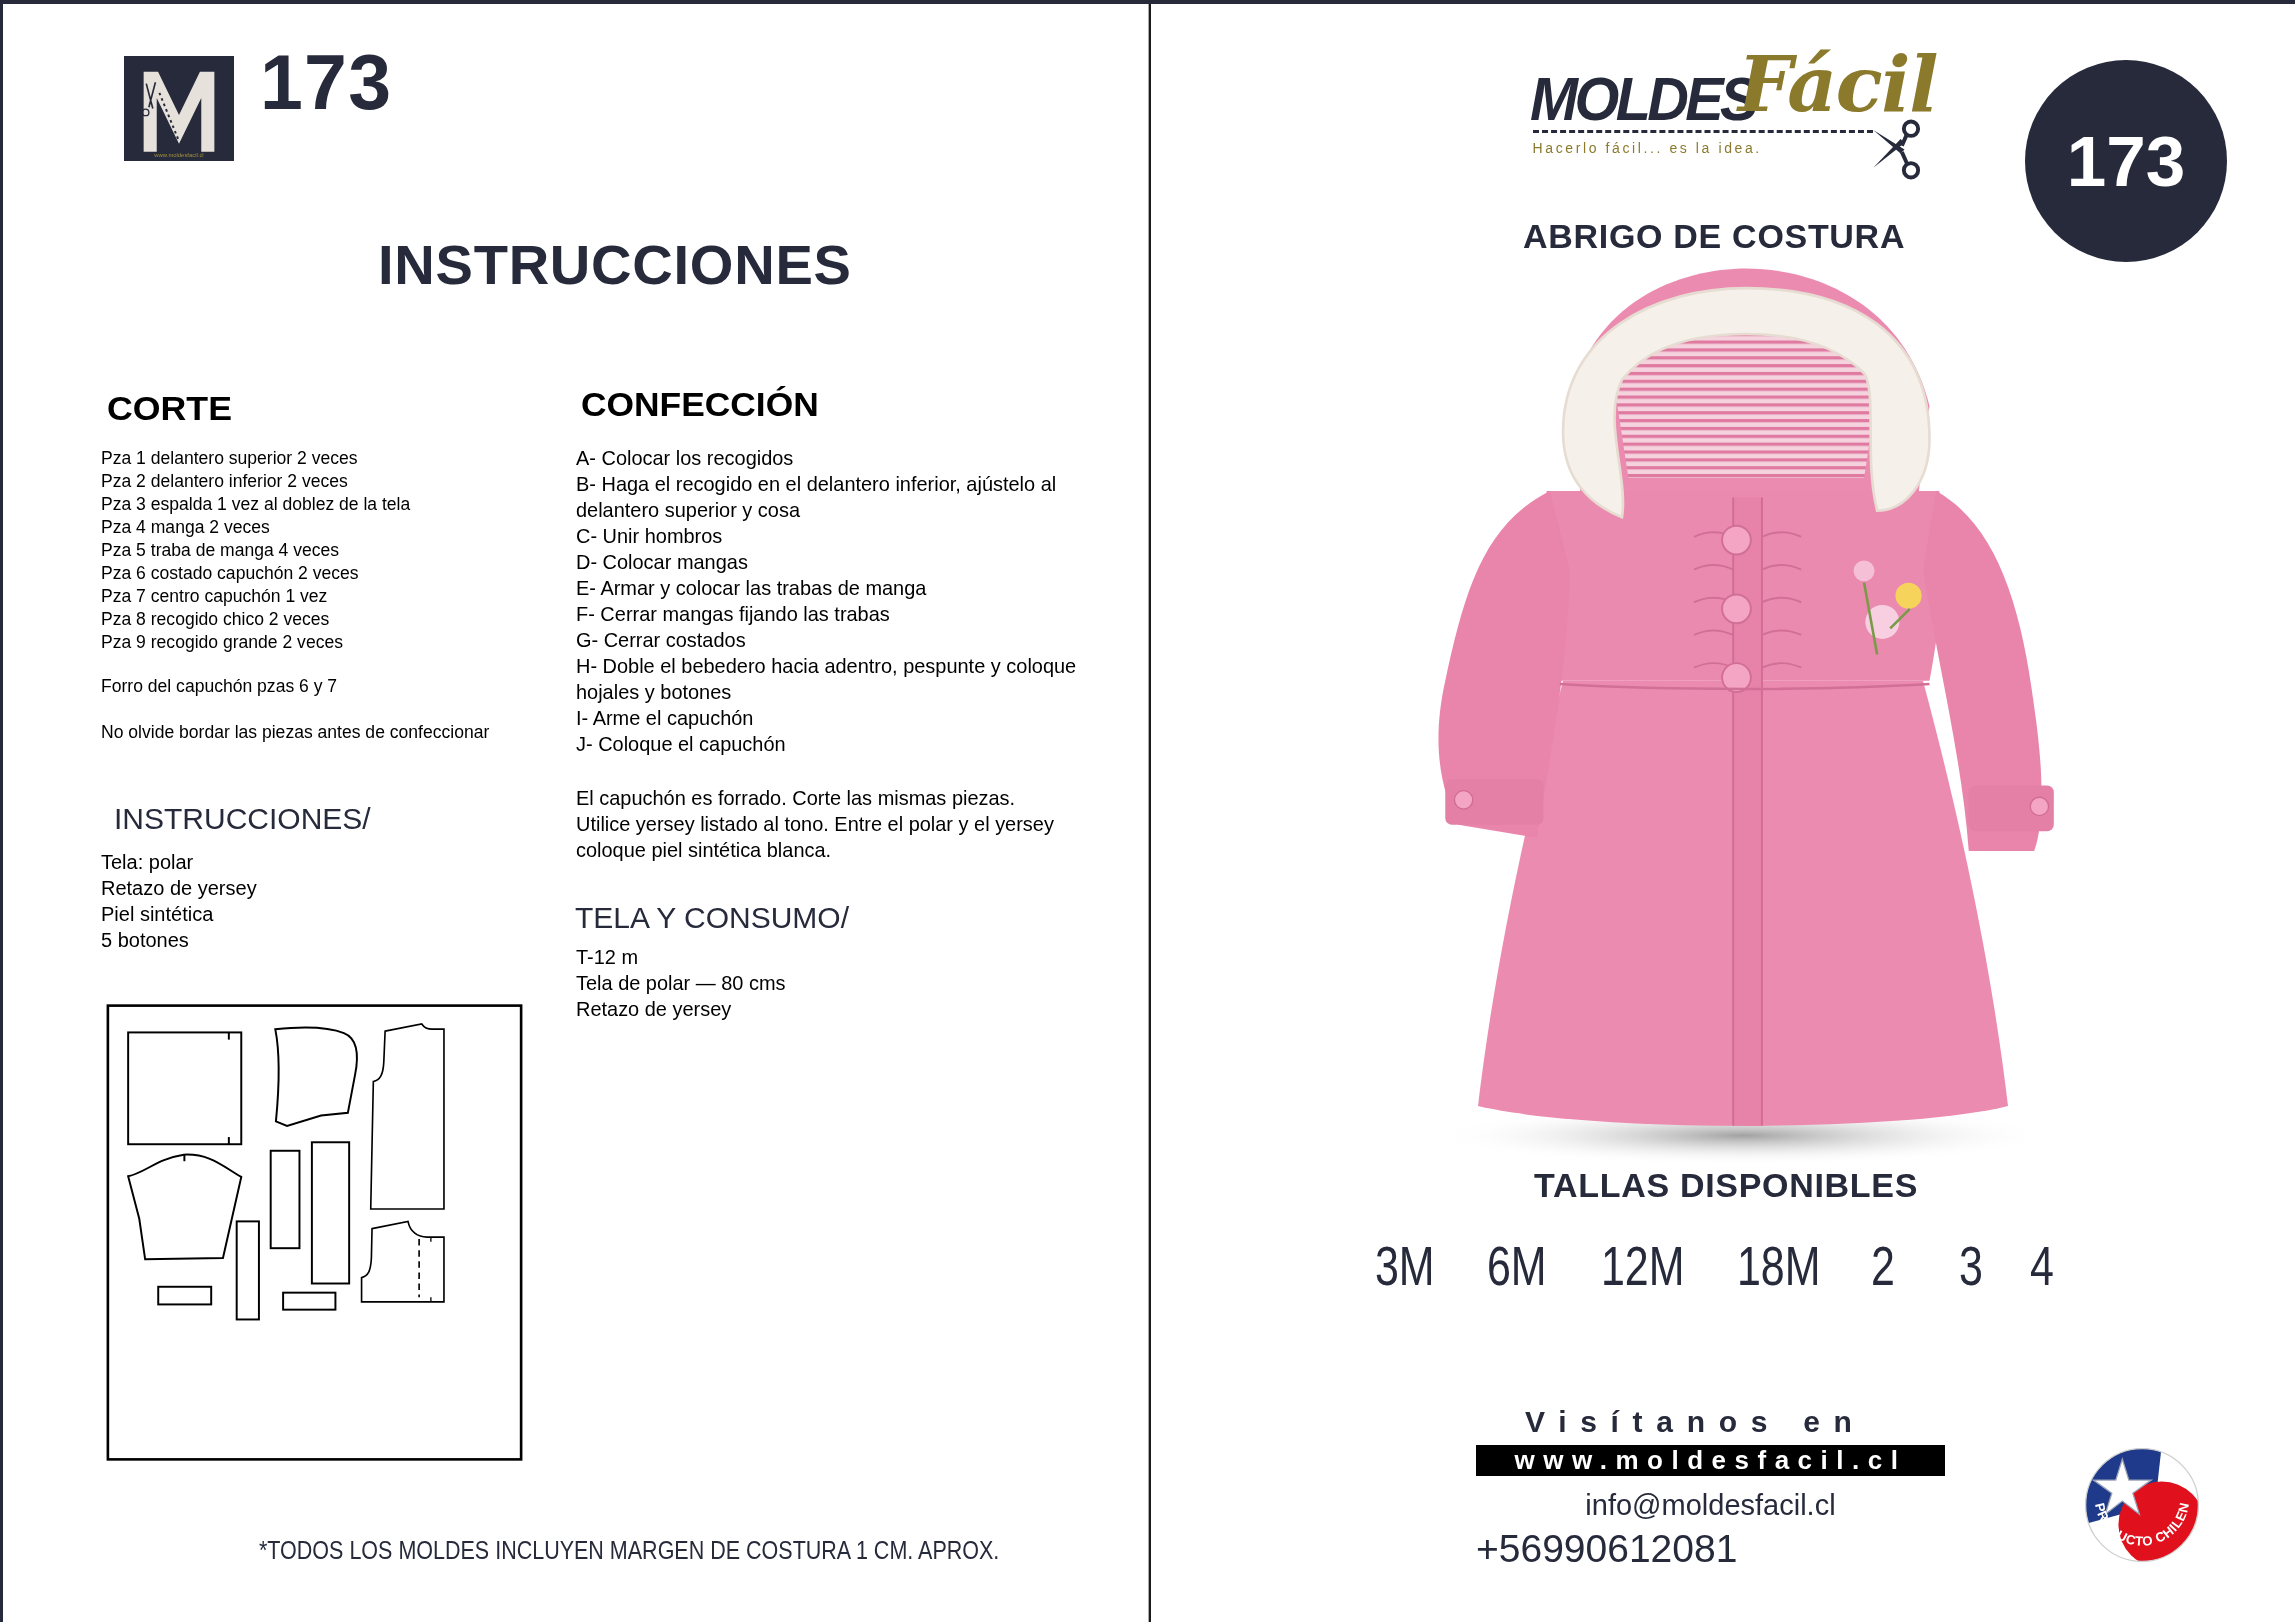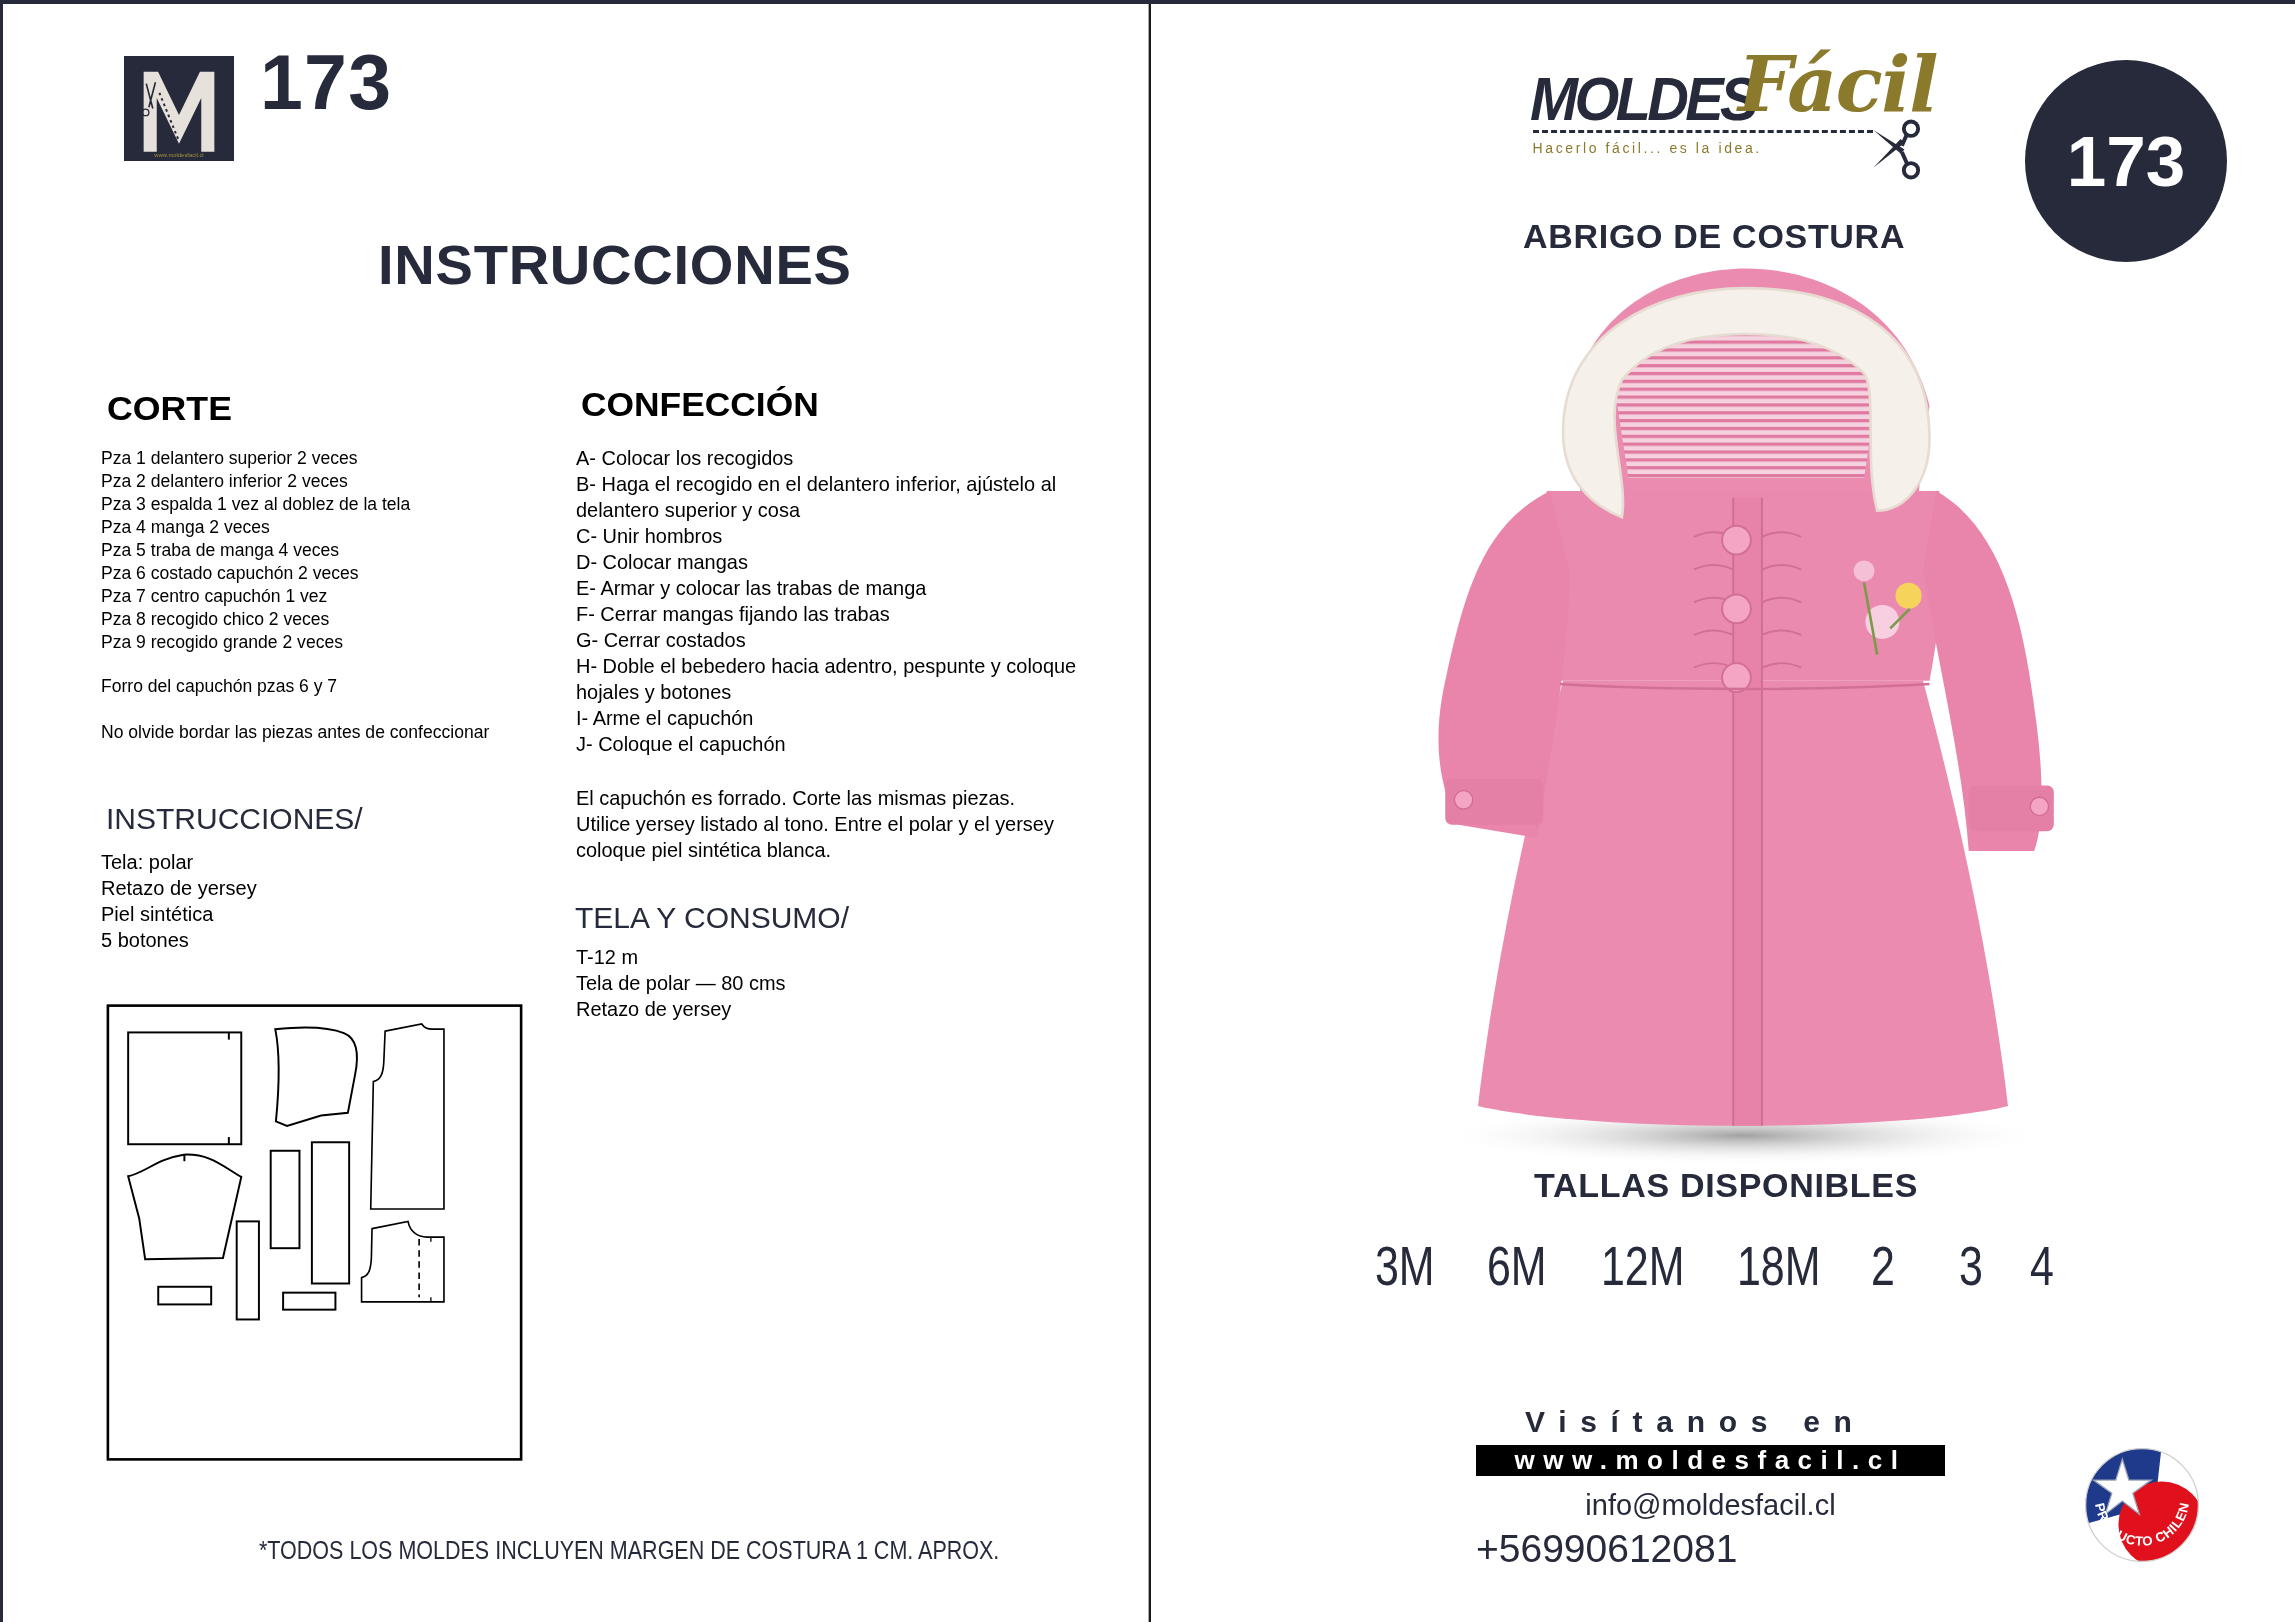--- a/index.html
+++ b/index.html
@@ -18,21 +18,21 @@
   .mlogo svg { display: block; }
   .page-num-left { left: 260px; top: 44px; font-size: 77px; font-weight: 700; line-height: 1; letter-spacing: 1.3px; }
   .title-instr { left: 378px; top: 238px; font-size: 55px; font-weight: 700; line-height: 1; letter-spacing: 0.7px; transform: scaleX(1.02); transform-origin: left; }
 
   .h-corte { left: 107px; top: 391px; font-size: 34px; font-weight: 700; line-height: 1; transform: scaleX(1.05); transform-origin: left; }
   .list-corte { left: 101px; top: 446px; font-size: 18.3px; line-height: 23px; }
   .list-corte div { white-space: nowrap; transform: scaleX(0.96); transform-origin: left; }
   .corte-note { left: 101px; top: 674px; font-size: 18.3px; line-height: 23px; white-space: nowrap; transform: scaleX(0.96); transform-origin: left; }
   .corte-note2 { left: 101px; top: 720px; font-size: 18.3px; line-height: 23px; white-space: nowrap; transform: scaleX(0.96); transform-origin: left; }
 
-  .h-instr2 { left: 106px; top: 804px; font-size: 30px; line-height: 1; letter-spacing: 0; }
+  .h-instr2 { left: 114px; top: 804px; font-size: 30px; line-height: 1; letter-spacing: 0; }
   .list-mat { left: 101px; top: 849px; font-size: 20px; line-height: 26px; }
 
   .diagram { left: 105px; top: 1003px; width: 419px; height: 459px; }
 
   .h-confec { left: 581px; top: 387px; font-size: 34px; font-weight: 700; line-height: 1; transform: scaleX(1.04); transform-origin: left; }
   .list-confec { left: 576px; top: 445px; font-size: 21px; line-height: 26px; width: 537px; }
   .list-confec div { transform: scaleX(0.95); transform-origin: left; }
   .confec-note { left: 576px; top: 785px; font-size: 21px; line-height: 26px; width: 563px; }
   .confec-note div { white-space: nowrap; transform: scaleX(0.95); transform-origin: left; }
   .h-tela { left: 575px; top: 903px; font-size: 30px; line-height: 1; }

